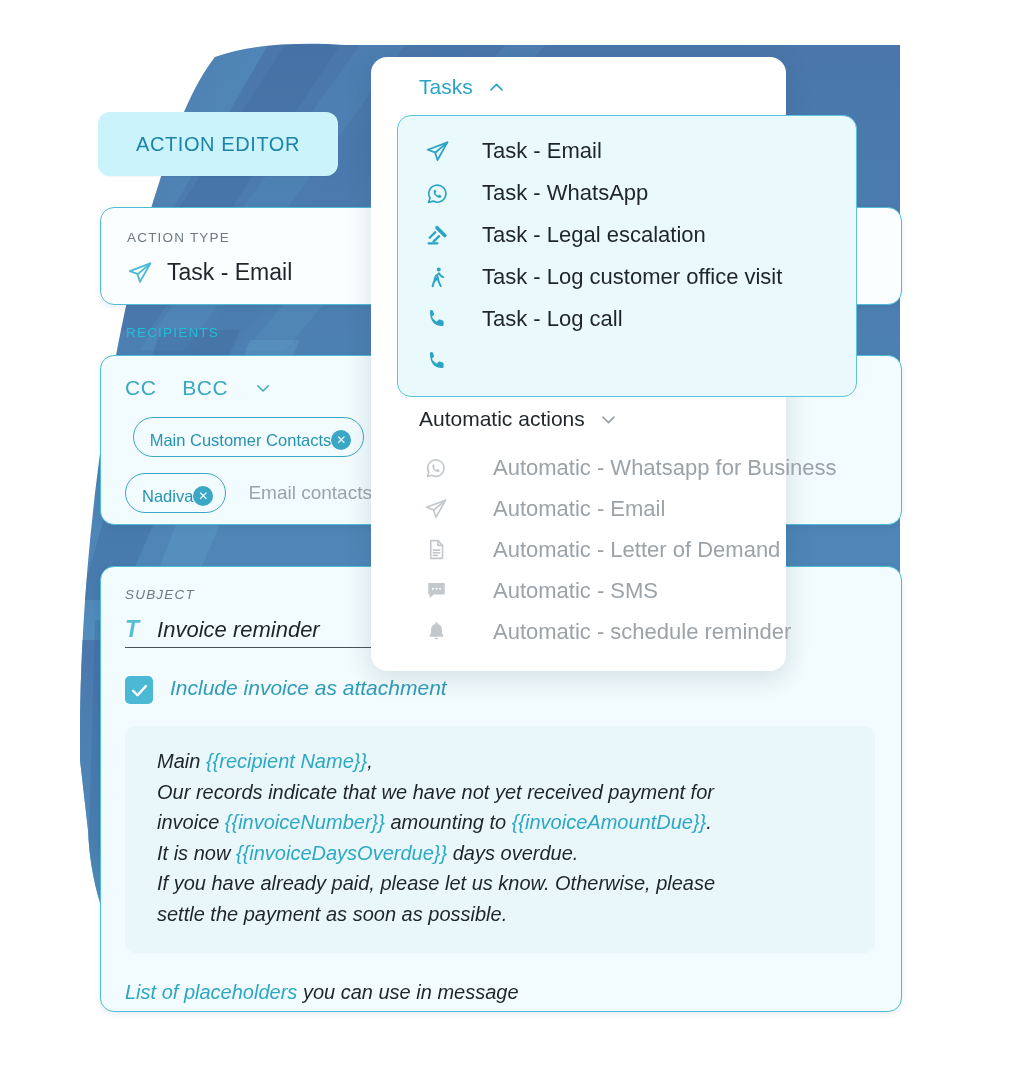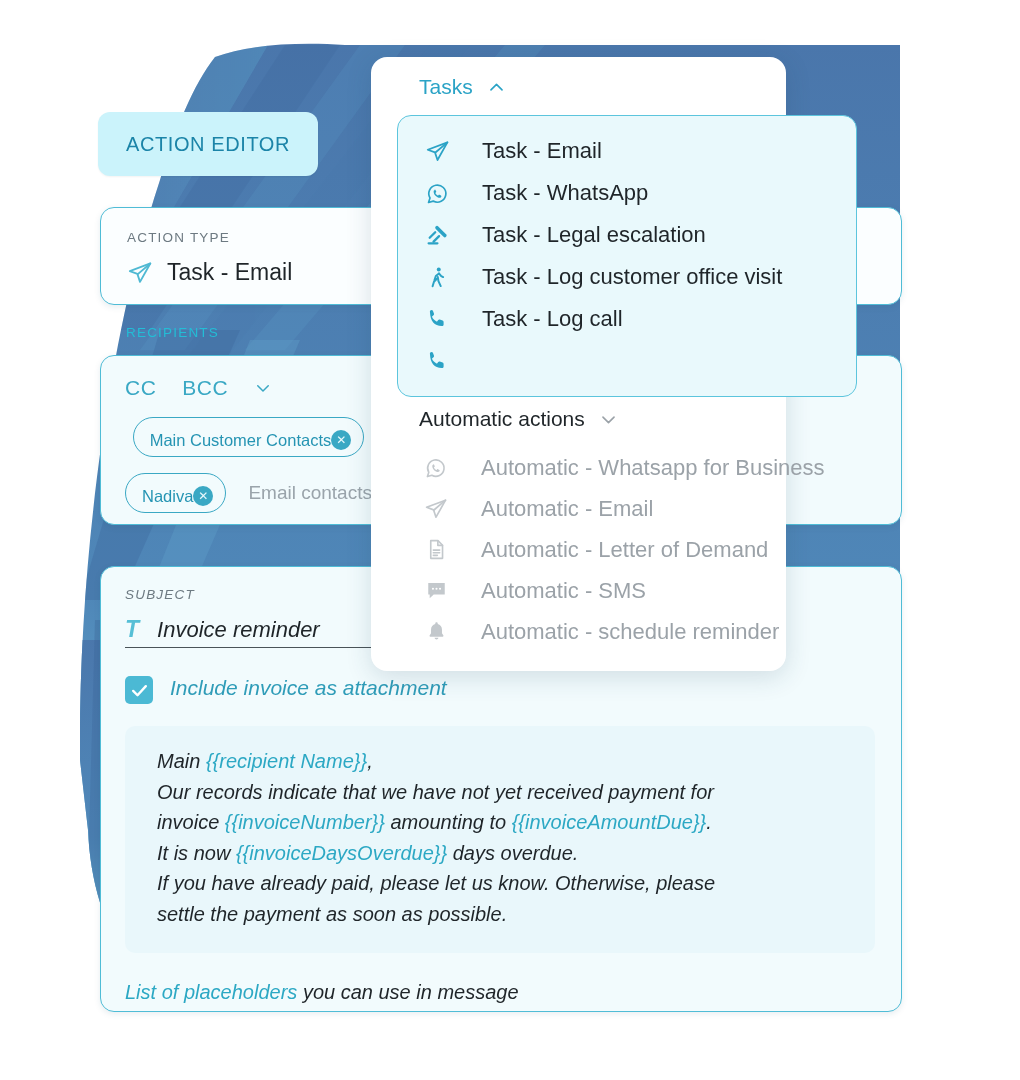--- a/index.html
+++ b/index.html
@@ -19,21 +19,21 @@
   .brush-wrap {
     position: absolute; left: 0; top: 0;
     width: 1020px; height: 1080px;
     pointer-events: none;
   }
 
   
   .badge-action-editor {
     position: absolute;
     left: 98px; top: 112px;
-    width: 220px; height: 64px;
+    width: 240px; height: 64px;
     background: #cbf3fb;
     border-radius: 12px;
     display: flex; align-items: center; justify-content: center;
     letter-spacing: 0.6px;
     color: #1b84a8;
     font-size: 20px;
     box-shadow: 0 1px 2px rgba(0,0,0,0.05);
   }
 
   
@@ -147,21 +147,21 @@
     padding: 14px 0 14px 0;
   }
   .dd-item {
     display: flex; align-items: center;
     height: 42px;
     padding: 0 0 0 24px;
     gap: 30px;
   }
   .dd-item .lbl { font-size: 22px; color: #1f2529; }
   .dd-item-auto .lbl { font-size: 22px; color: #9ba2a8; }
-  .dd-item-auto { padding-left: 24px; gap: 30px; height: 41px; }
+  .dd-item-auto { padding-left: 24px; gap: 42px; height: 41px; }
   .icoslot { width: 30px; display: flex; justify-content: center; }
 </style>
 </head>
 <body>
 
 <div id="stage">
 
   <div class="brush-wrap">
     <svg width="1020" height="1080" viewBox="0 0 1020 1080">
       <defs>

